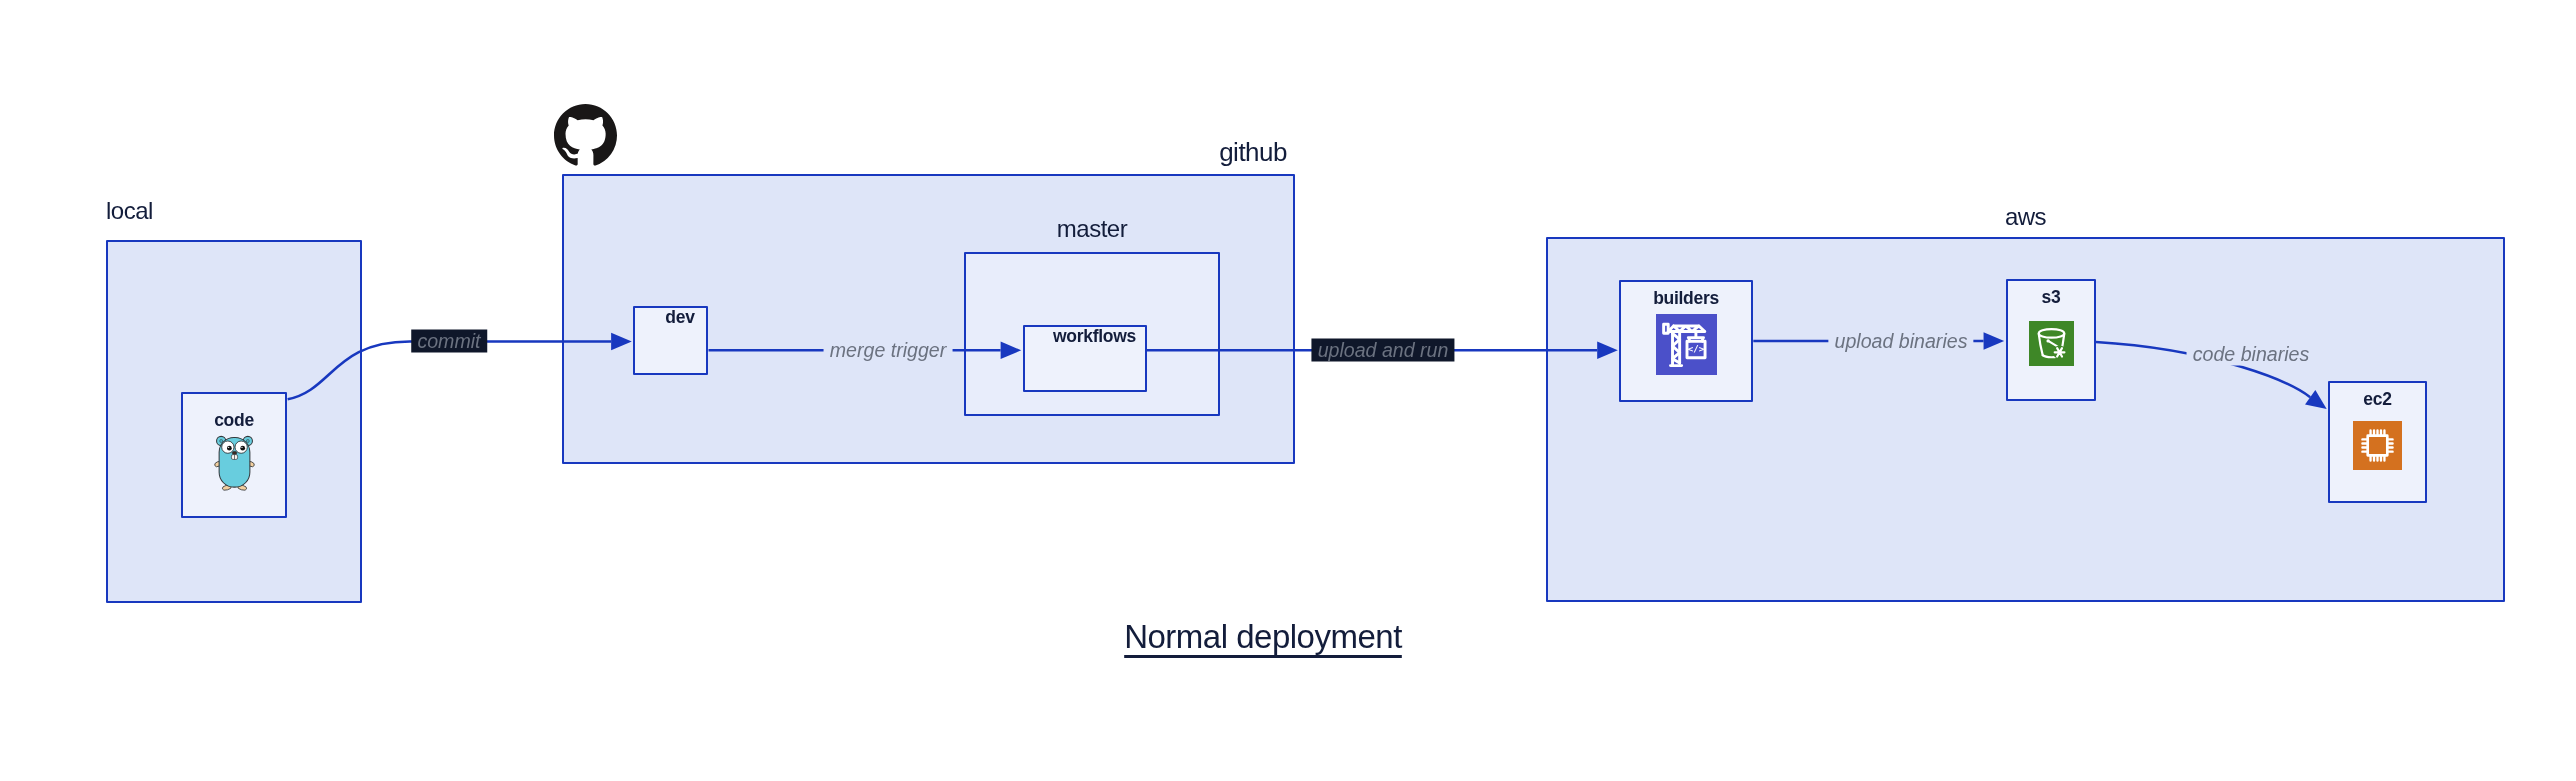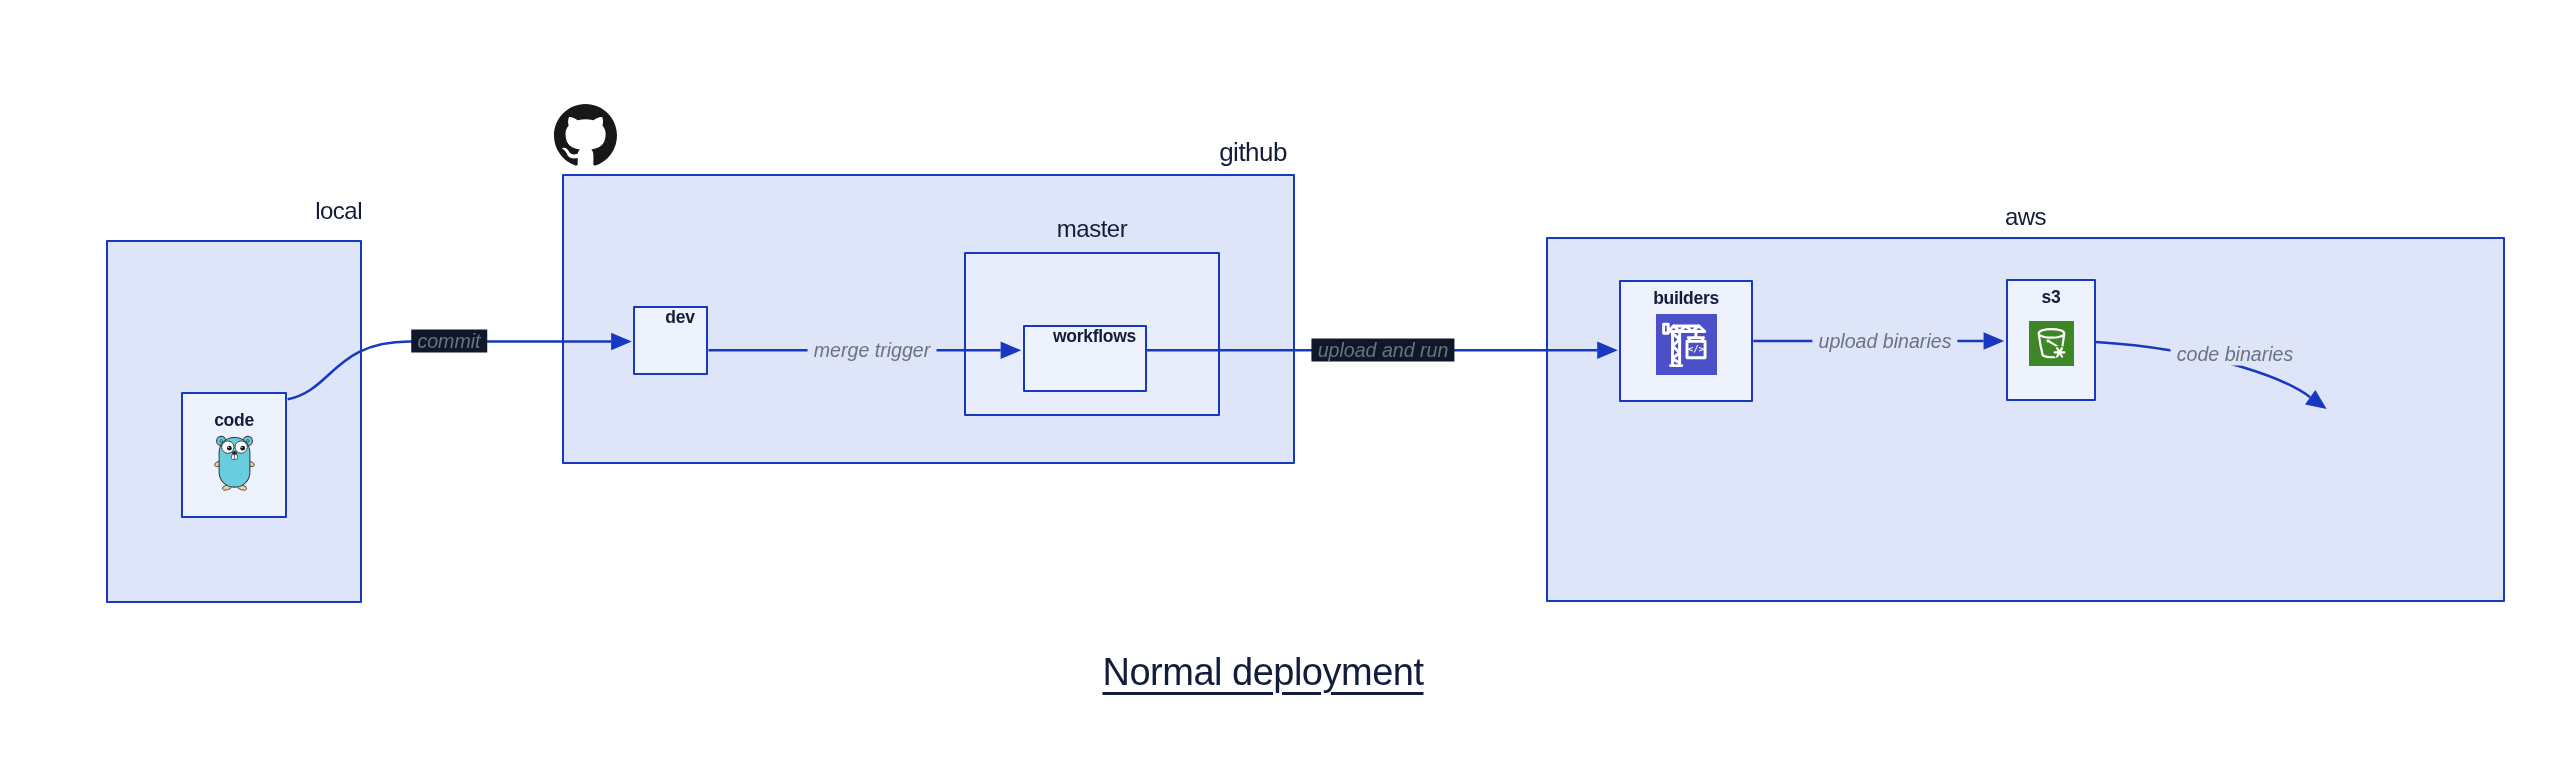--- a/index.html
+++ b/index.html
@@ -19,40 +19,40 @@
   .icon-gap-sm{margin-top:5.2px;}
   .icon-gap-md{margin-top:11.3px;}
   .icon-gap-lg{margin-top:13.4px;}
 
   #edge-layer{position:absolute;left:0;top:0;pointer-events:none;}
   .edge-line{stroke:var(--stroke-blue);stroke-width:5;fill:none;}
   .edge-head{fill:var(--stroke-blue);stroke:none;}
 
   .edge-label{position:absolute;transform:translate(-50%,-50%);font-style:italic;font-size:19.6px;color:var(--edge-label-gray);padding:0 6.2px;white-space:nowrap;}
   .bg-white{background:#0f172a;}
-  .bg-outer{background:var(--fill-outer);}
+  .bg-outer{background:var(--fill-outer);margin-left:16px;}
 
-  #diagram-title{position:absolute;left:1263px;top:651px;transform:translateX(-50%);font-size:38px;color:var(--label-navy);letter-spacing:-0.5px;text-decoration:underline;text-decoration-thickness:3.1px;text-underline-offset:7.2px;white-space:nowrap;}
+  #diagram-title{position:absolute;left:1263px;top:618px;transform:translateX(-50%);font-size:33px;color:var(--label-navy);letter-spacing:-0.5px;text-decoration:underline;text-decoration-thickness:3.1px;text-underline-offset:7.2px;white-space:nowrap;}
 
   .icon-svg{display:block;}
   .white-line{stroke:#ffffff;stroke-width:1.15;fill:none;stroke-linecap:round;stroke-linejoin:round;}
   .codebuild-bg{fill:var(--codebuild-purple);}
   .s3-bg{fill:var(--s3-green);}
   .ec2-bg{fill:var(--ec2-orange);}
   .octocat-fill{fill:var(--github-black);}
   .gopher-body{fill:var(--gopher-teal);stroke:#33383b;stroke-width:2;}
   .gopher-skin{fill:#f2cf9f;stroke:#33383b;stroke-width:1.5;}
 </style>
 </head>
 <body>
 
 <div id="canvas">
 
   <div class="group" style="left:106px;top:240px;width:256px;height:363px;"></div>
-  <div class="group-label" style="left:106px;top:197px;width:256px;text-align:right;">local</div>
+  <div class="group-label" style="left:106px;top:197px;width:256px;text-align:left;">local</div>
 
   <div class="group" style="left:562px;top:174px;width:733px;height:290px;"></div>
   <div class="group-label" style="left:562px;top:137px;width:725px;text-align:right;font-size:26px;">github</div>
 
   <svg class="icon-svg" style="position:absolute;left:554px;top:104px;" width="63" height="63" viewBox="0 0 16 16">
     <path class="octocat-fill" d="M8 0C3.58 0 0 3.58 0 8c0 3.54 2.29 6.53 5.47 7.59.4.07.55-.17.55-.38 0-.19-.01-.82-.01-1.49-2.01.37-2.53-.49-2.69-.94-.09-.23-.48-.94-.82-1.13-.28-.15-.68-.52-.01-.53.63-.01 1.08.58 1.23.82.72 1.21 1.87.87 2.33.66.07-.52.28-.87.51-1.07-1.78-.2-3.64-.89-3.64-3.95 0-.87.31-1.59.82-2.15-.08-.2-.36-1.02.08-2.12 0 0 .67-.21 2.2.82.64-.18 1.32-.27 2-.27s1.36.09 2 .27c1.53-1.04 2.2-.82 2.2-.82.44 1.1.16 1.92.08 2.12.51.56.82 1.27.82 2.15 0 3.07-1.87 3.75-3.65 3.95.29.25.54.73.54 1.48 0 1.07-.01 1.93-.01 2.2 0 .21.15.46.55.38A8.01 8.01 0 0 0 16 8c0-4.42-3.58-8-8-8z"></path>
   </svg>
 
   <div class="group group-master" style="left:964px;top:252px;width:256px;height:164px;"></div>
   <div class="group-label" style="left:964px;top:215px;width:256px;text-align:center;">master</div>
@@ -130,20 +130,31 @@
       <ellipse class="white-line" cx="12" cy="6.6" rx="6.8" ry="2.3"></ellipse>
       <path class="white-line" d="M5.2 6.9 C5.6 10.5, 6.5 15.2, 7.3 18.2 M18.8 6.9 C18.4 10.5, 17.5 15.2, 16.7 18.2"></path>
       <path class="white-line" d="M7.3 18.2 C8.9 19.7, 15.1 19.7, 16.7 18.2"></path>
       <circle cx="10.2" cy="10.6" r="0.9" fill="#ffffff"></circle>
       <path class="white-line" d="M10.9 11 L16.4 14.3"></path>
       <circle class="s3-bg" cx="16.3" cy="16.7" r="3.6"></circle>
       <path class="white-line" d="M13.7 16.7 H18.9 M15 14.45 L17.6 18.95 M17.6 14.45 L15 18.95"></path>
     </svg>
   </div>
 
+  <div class="node pad-top" style="left:2328px;top:381px;width:99px;height:122px;">
+    <div class="node-label">ec2</div>
+    <svg class="icon-svg icon-gap-md" width="49" height="49" viewBox="0 0 24 24">
+      <rect class="ec2-bg" x="0" y="0" width="24" height="24"></rect>
+      <rect class="white-line" x="7.2" y="7.2" width="9.6" height="9.6" style="stroke-width:1.3;"></rect>
+      <path class="white-line" d="M8.6 4.6 V7.2 M10.3 4.6 V7.2 M12 4.6 V7.2 M13.7 4.6 V7.2 M15.4 4.6 V7.2"></path>
+      <path class="white-line" d="M8.6 16.8 V19.4 M10.3 16.8 V19.4 M12 16.8 V19.4 M13.7 16.8 V19.4 M15.4 16.8 V19.4"></path>
+      <path class="white-line" d="M4.6 9 H7.2 M4.6 11 H7.2 M4.6 13 H7.2 M4.6 15 H7.2"></path>
+      <path class="white-line" d="M16.8 9 H19.4 M16.8 11 H19.4 M16.8 13 H19.4 M16.8 15 H19.4"></path>
+    </svg>
+  </div>
 
   <div class="edge-label bg-white" style="left:449px;top:341px;">commit</div>
   <div class="edge-label bg-outer" style="left:872px;top:350px;">merge trigger</div>
   <div class="edge-label bg-white" style="left:1383px;top:350px;">upload and run</div>
   <div class="edge-label bg-outer" style="left:1885px;top:341px;">upload binaries</div>
   <div class="edge-label bg-outer" style="left:2235px;top:354px;">code binaries</div>
 
   <div id="diagram-title">Normal deployment</div>
 
 </div>

